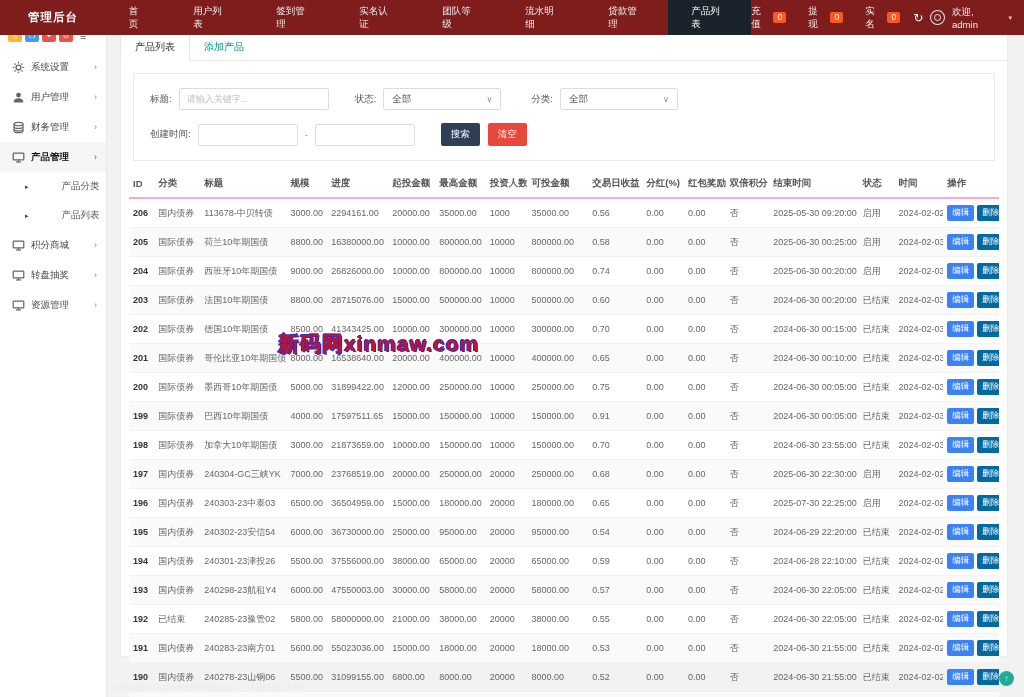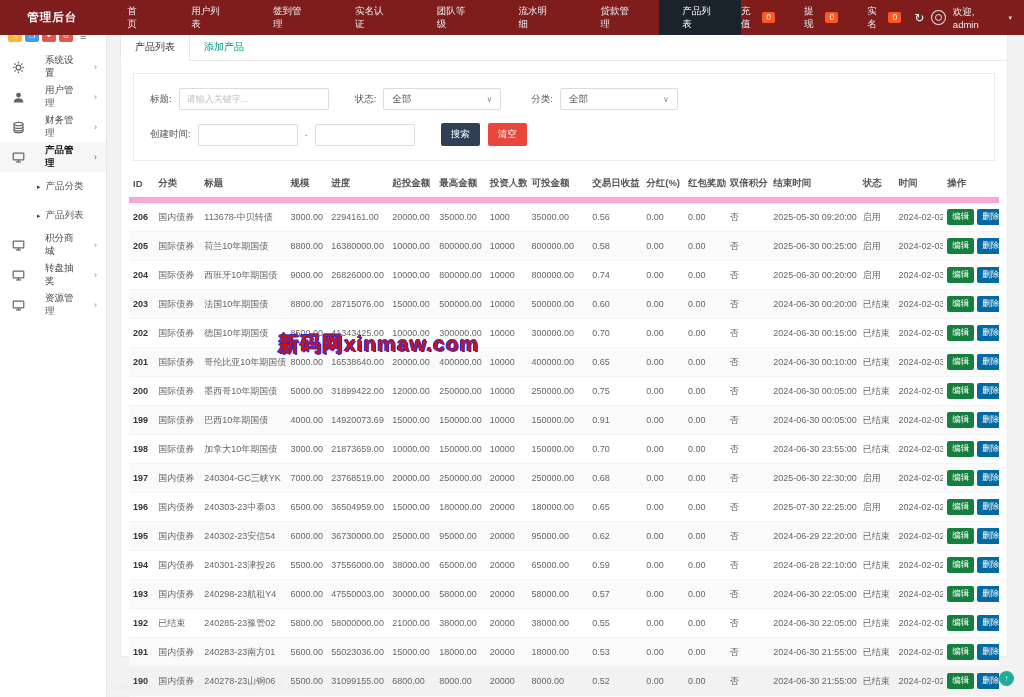--- a/index.html
+++ b/index.html
@@ -31,26 +31,26 @@
   
   .sidebar { position:absolute; left:0; top:23px; width:107px; height:674px;
     background:#fff; border-right:1px solid #e7e7e7; z-index:10; }
   .quick { display:flex; align-items:center; gap:3px; padding:7px 7px 6px 8px; }
   .qbtn { width:14px; height:12px; border-radius:2px; color:#fff; font-size:7px;
     display:flex; align-items:center; justify-content:center; cursor:pointer; }
   .hamburger { color:#666; font-size:11px; margin-left:4px; cursor:pointer; line-height:1; }
   .menu { list-style:none; margin-top:4px; }
   .menu li { cursor:pointer; }
   .mi { height:30px; display:flex; align-items:center; padding:0 9px 0 12px;
-    font-size:9.5px; color:#454545;gap:14px; }
+    font-size:9.5px; color:#454545; }
   .mi .micon { width:13px; height:13px; margin-right:6px; flex:0 0 13px; }
   .mi .chev { margin-left:auto; color:#8a8a8a; font-size:9px; }
   .mi.active { font-weight:bold; color:#111; background:#f6f6f6; }
-  .sub { height:29px; display:flex; align-items:center; padding-left:37px;
-    font-size:9.5px; color:#555; }
+  .sub { height:29px; display:flex; align-items:center; padding-left:25px;
+    font-size:9.5px; color:#555;gap:28px; }
   .sub .tri { font-size:7px; color:#444; margin-right:5px; }
 
   
   .main { position:absolute; left:107px; top:23px; width:917px; height:674px;
     background:#f2f2f2; }
   .card { position:absolute; left:13px; top:10px; width:888px; height:624px;
     background:#fff; border:1px solid #ececec; }
   .tabs { height:27px; border-bottom:1px solid #e8e8e8; display:flex; align-items:stretch; }
   .tab { font-size:10px; padding:0 14px; display:flex; align-items:center; cursor:pointer; }
   .tab.active { color:#333; border-right:1px solid #e8e8e8; border-left:1px solid #e8e8e8;
@@ -75,28 +75,28 @@
     padding:0 7px; font-size:9px; outline:none; }
   .dash { margin:0 7px; color:#999; }
   .btn { height:23px; border:none; border-radius:2px; color:#fff; font-size:9.5px;
     padding:0 10px; cursor:pointer; font-family:"Liberation Sans","DejaVu Sans",sans-serif; }
   .btn-search { background:#2f4056; margin-left:26px; }
   .btn-clear { background:#e8483b; margin-left:8px; }
 
   table { width:calc(100% - 16px); margin:2px 8px 0 8px; border-collapse:collapse;
     table-layout:fixed; }
   th { font-size:9.5px; color:#555; text-align:left; font-weight:bold;
-    padding:8px 4px 7px 4px; border-bottom:6px solid #f9a8d4; white-space:nowrap; overflow:hidden; }
+    padding:8px 4px 7px 4px; border-bottom:2px solid #f9a8d4; white-space:nowrap; overflow:hidden; }
   td { font-size:9px; color:#666; padding:6px 4px; border-bottom:1px solid #f3f3f3;
     white-space:nowrap; overflow:hidden; }
   tbody tr:nth-child(even) td { background:#fafafa; }
   td.idc { color:#333; font-weight:bold; }
   .abtn { display:inline-block; padding:2px 5px; border-radius:2px; color:#fff;
     font-size:8.5px; margin-right:3px; cursor:pointer; }
-  .abtn.edit { background:#15803d; }
+  .abtn.edit { background:#3b82f6; }
   .abtn.del { background:#0369a1; }
 
   .watermark { position:absolute; left:278px; top:330px; z-index:30;
     font-size:21px; font-weight:bold; letter-spacing:1px; color:#c41420;
     text-shadow:1px 1px 0 #2a2ad4, -1px 0 0 #2a2ad4, 0 -1px 0 #2a2ad4;
     pointer-events:none; }
   .statusbar { position:absolute; left:3px; bottom:3px; font-size:8.5px;
     color:#e9ebf3; z-index:25; }
   .fab { position:absolute; right:10px; bottom:11px; width:15px; height:15px;
     border-radius:50%; background:#21ab99; color:rgba(255,255,255,.85);
@@ -112,21 +112,21 @@
       <a class="nav-item">首页</a>
       <a class="nav-item">用户列表</a>
       <a class="nav-item">签到管理</a>
       <a class="nav-item">实名认证</a>
       <a class="nav-item">团队等级</a>
       <a class="nav-item">流水明细</a>
       <a class="nav-item">贷款管理</a>
       <a class="nav-item active">产品列表</a>
     </nav>
   <div class="top-right">
-    <span id="topStats" style="display:flex;gap:29px;">
+    <span id="topStats" style="display:flex;gap:22px;">
         <span class="stat">
           <span>充值</span>
           <span class="badge">0</span>
         </span>
         <span class="stat">
           <span>提现</span>
           <span class="badge">0</span>
         </span>
         <span class="stat">
           <span>实名</span>
@@ -450,21 +450,21 @@
             <td>2024-06-30 00:05:00</td>
             <td>已结束</td>
             <td>2024-02-03</td>
             <td><span class="abtn edit">编辑</span><span class="abtn del">删除</span></td>
           </tr>
           <tr>
             <td class="idc">199</td>
             <td>国际债券</td>
             <td>巴西10年期国债</td>
             <td>4000.00</td>
-            <td>14920073.69</td>
+            <td>17597511.65</td>
             <td>15000.00</td>
             <td>150000.00</td>
             <td>10000</td>
             <td>150000.00</td>
             <td>0.91</td>
             <td>0.00</td>
             <td>0.00</td>
             <td>否</td>
             <td>2024-06-30 00:05:00</td>
             <td>已结束</td>
@@ -531,21 +531,21 @@
           <tr>
             <td class="idc">195</td>
             <td>国内债券</td>
             <td>240302-23安信54</td>
             <td>6000.00</td>
             <td>36730000.00</td>
             <td>25000.00</td>
             <td>95000.00</td>
             <td>20000</td>
             <td>95000.00</td>
-            <td>0.62</td>
+            <td>0.54</td>
             <td>0.00</td>
             <td>0.00</td>
             <td>否</td>
             <td>2024-06-29 22:20:00</td>
             <td>已结束</td>
             <td>2024-02-02</td>
             <td><span class="abtn edit">编辑</span><span class="abtn del">删除</span></td>
           </tr>
           <tr>
             <td class="idc">194</td>

